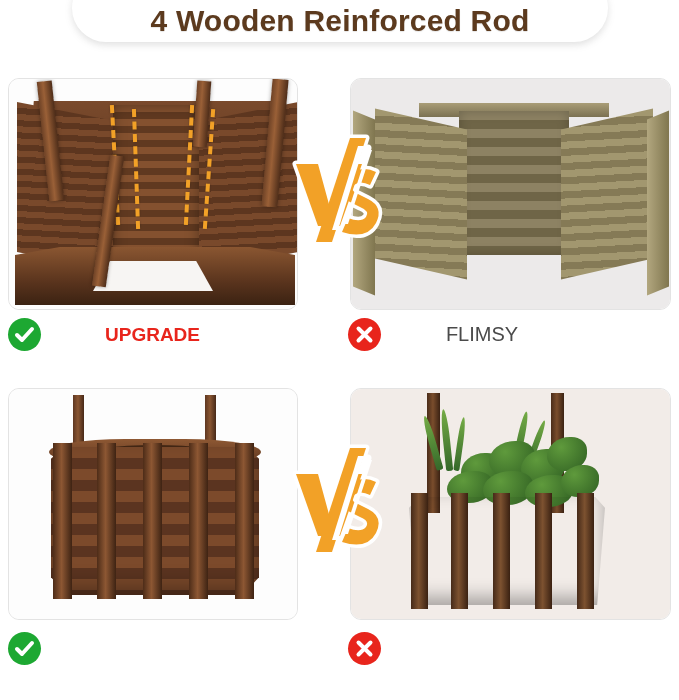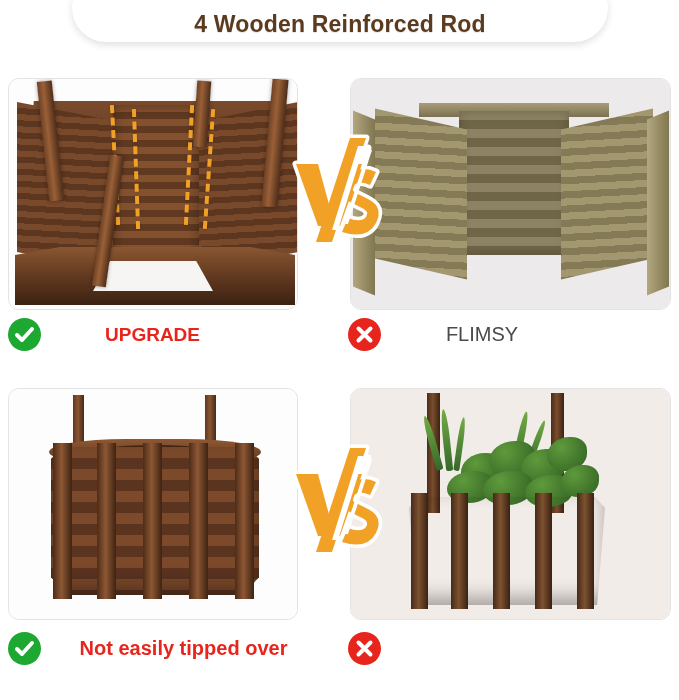--- a/index.html
+++ b/index.html
@@ -25,21 +25,21 @@
     background: #ffffff;
     border-radius: 34px;
     box-shadow: 0 3px 7px rgba(120,120,120,0.22);
     display: flex;
     align-items: flex-end;
     justify-content: center;
     box-sizing: border-box;
     padding-bottom: 4px;
   }
   .header-title {
-    font-size: 23px;
+    font-size: 30px;
     font-weight: bold;
     color: #5c3a1e;
     letter-spacing: 0.2px;
     white-space: nowrap;
     text-shadow: 0 1px 1px rgba(0,0,0,0.10);
   }
 
   
   .row {
     position: absolute;
@@ -448,21 +448,20 @@
 </div>
 
 <div class="verdicts verdicts-2">
   <div class="verdict verdict-left">
     <div class="icon-badge icon-ok">
       <svg viewBox="0 0 33 33" xmlns="http://www.w3.org/2000/svg">
         <path d="M9 17 l5 5 l10 -11" fill="none" stroke="#ffffff" stroke-width="4" stroke-linecap="round" stroke-linejoin="round"></path>
       </svg>
     </div>
     <div class="verdict-text row2-left-text">
-      <div class="t-red t-big">Not easily tipped over</div>
     </div>
   </div>
 
   <div class="verdict verdict-right">
     <div class="icon-badge icon-bad">
       <svg viewBox="0 0 33 33" xmlns="http://www.w3.org/2000/svg">
         <path d="M10.5 10.5 l12 12 M22.5 10.5 l-12 12" fill="none" stroke="#ffffff" stroke-width="4" stroke-linecap="round"></path>
       </svg>
     </div>
   </div>

